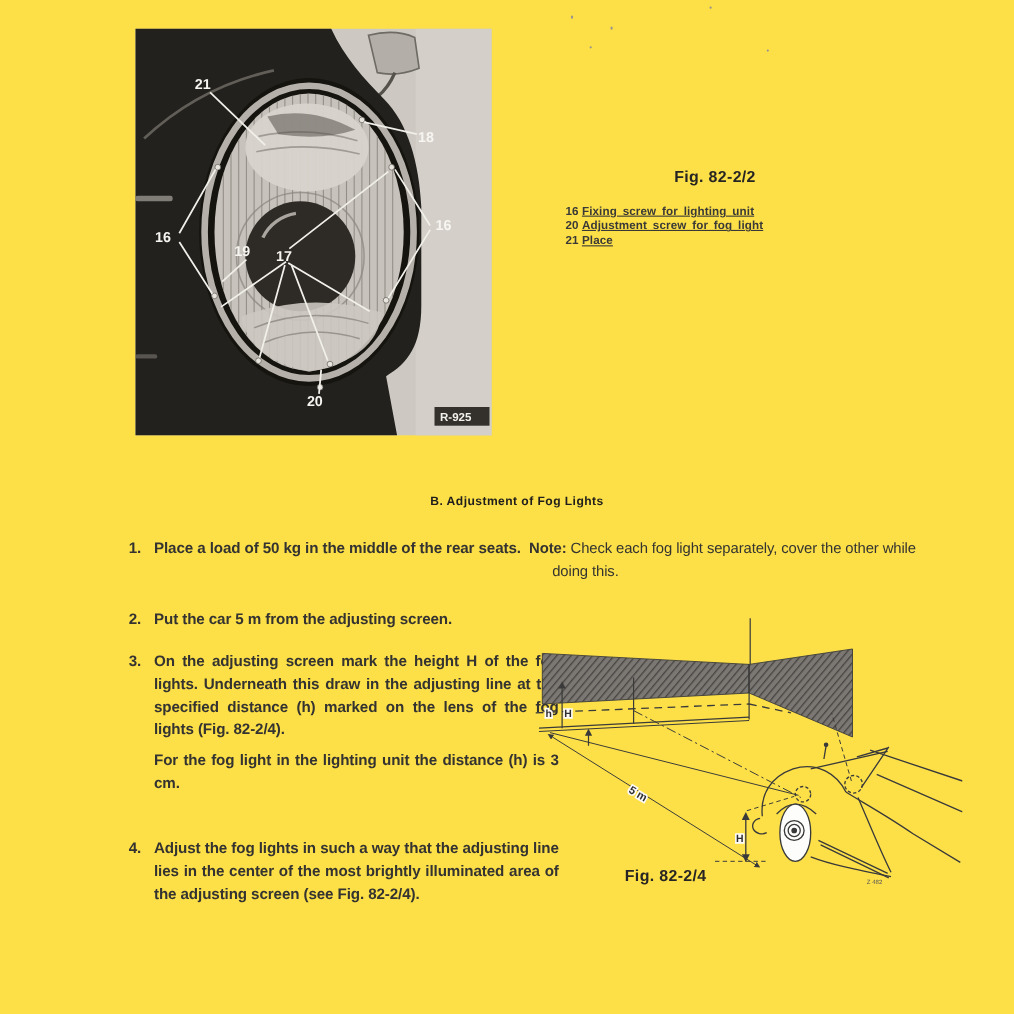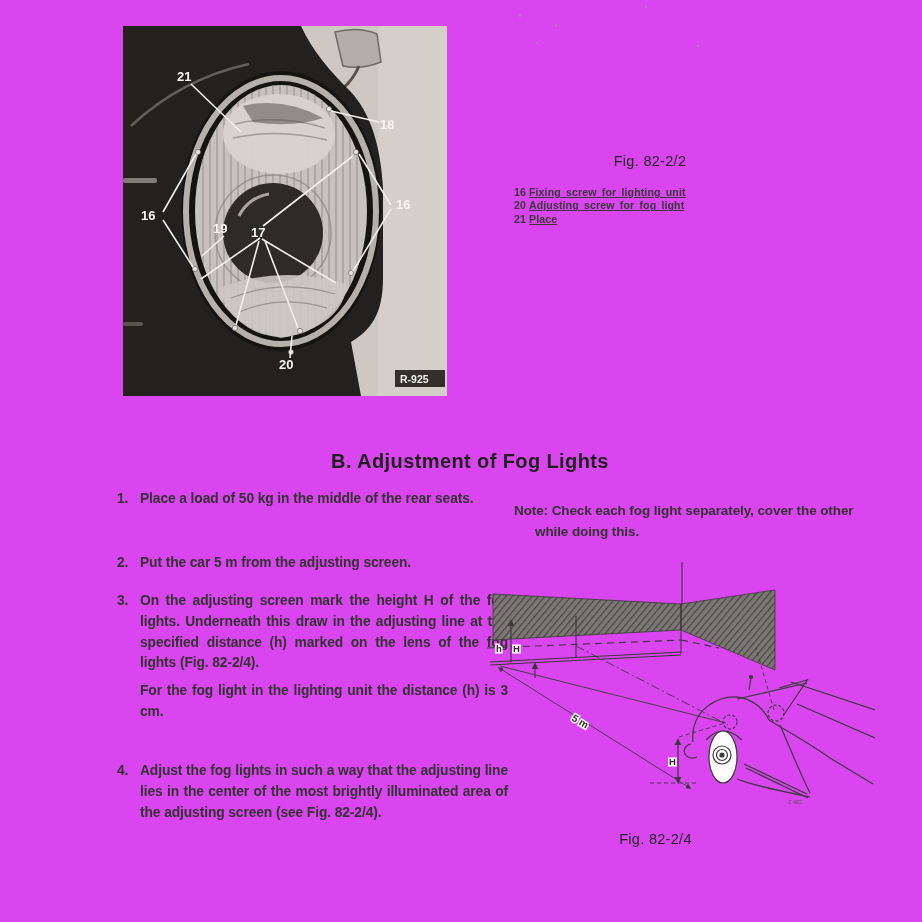--- a/index.html
+++ b/index.html
@@ -1,34 +1,34 @@
 <!DOCTYPE html>
 <html><head>
 <meta charset="utf-8">
 <style>
   html,body{margin:0;padding:0;background:#e8e8e6;}
-  .page{position:relative;width:922px;height:922px;background:#d946ef;
+  .page{position:relative;width:922px;height:922px;background:#fde047;
         font-family:"Liberation Sans",sans-serif;color:#2e2d2b;overflow:hidden;margin:0 auto;}
-  .fig-caption{position:absolute;font-weight:normal;font-size:14.5px;letter-spacing:.3px;color:#262523;}
+  .fig-caption{position:absolute;font-weight:bold;font-size:14.5px;letter-spacing:.3px;color:#262523;}
   #cap-photo{left:560px;top:153px;width:180px;text-align:center;}
-  #cap-diagram{left:568px;top:831px;width:175px;text-align:center;}
+  #cap-diagram{left:568px;top:789px;width:175px;}
   .legend{position:absolute;left:514px;top:186px;font-size:10.6px;font-weight:bold;
           line-height:13.4px;letter-spacing:.1px;word-spacing:2.2px;color:#38373.5;}
   .legend{color:#3a3937;text-decoration:underline;}
   .legend-row{white-space:nowrap;}
   .legend-num{display:inline-block;width:15px;}
   .heading{position:absolute;left:270px;top:450px;width:400px;text-align:center;
-           font-size:20px;font-weight:bold;letter-spacing:.4px;color:#1f1e1c;}
+           font-size:11px;font-weight:bold;letter-spacing:.4px;color:#1f1e1c;}
   .step{position:absolute;left:117px;width:368px;padding-left:23px;font-size:13.8px;
         font-weight:bold;line-height:20.8px;text-align:justify;letter-spacing:-.1px;color:#343331;}
   .step-num{position:absolute;left:0;top:0;}
   .step p{margin:0;}
   .step .para2{margin-top:7px;}
-  .note{position:absolute;left:514px;top:489px;width:347px;padding-left:21px;text-indent:-21px;
-        font-size:13.5px;font-weight:bold;line-height:20.8px;letter-spacing:-.1px;color:#343331;margin-top:12px;}
+  .note{position:absolute;left:481px;top:489px;width:347px;padding-left:21px;text-indent:-21px;
+        font-size:13.5px;font-weight:normal;line-height:20.8px;letter-spacing:-.1px;color:#343331;}
   .photo-wrap{position:absolute;left:123px;top:26px;width:324px;height:370px;}
   .diagram-wrap{position:absolute;left:485px;top:558px;width:390px;height:262px;}
   .speck{position:absolute;background:#98948d;border-radius:50%;}
 </style>
 </head>
 <body>
 
 <div class="page">
 
   <div class="photo-wrap">
@@ -100,21 +100,21 @@
 
       <rect x="272" y="344" width="50" height="17" fill="#26231f" opacity="0.92"></rect>
       <text x="277" y="357" fill="#f2f0ea" font-size="10.5" font-weight="bold">R-925</text>
     </svg>
   </div>
 
   <div class="fig-caption" id="cap-photo">Fig. 82-2/2</div>
 
   <div class="legend">
     <div class="legend-row"><span class="legend-num">16</span><span>Fixing screw for lighting unit</span></div>
-    <div class="legend-row"><span class="legend-num">20</span><span>Adjusting screw for fog light</span></div>
+    <div class="legend-row"><span class="legend-num">20</span><span>Adjustment screw for fog light</span></div>
     <div class="legend-row"><span class="legend-num">21</span><span>Place</span></div>
   </div>
 
   <div class="heading">B. Adjustment of Fog Lights</div>
 
   <div class="step" style="top:489px;">
     <span class="step-num">1.</span>
     <p>Place a load of 50 kg in the middle of the rear seats.</p>
   </div>
   <div class="step" style="top:553px;">

